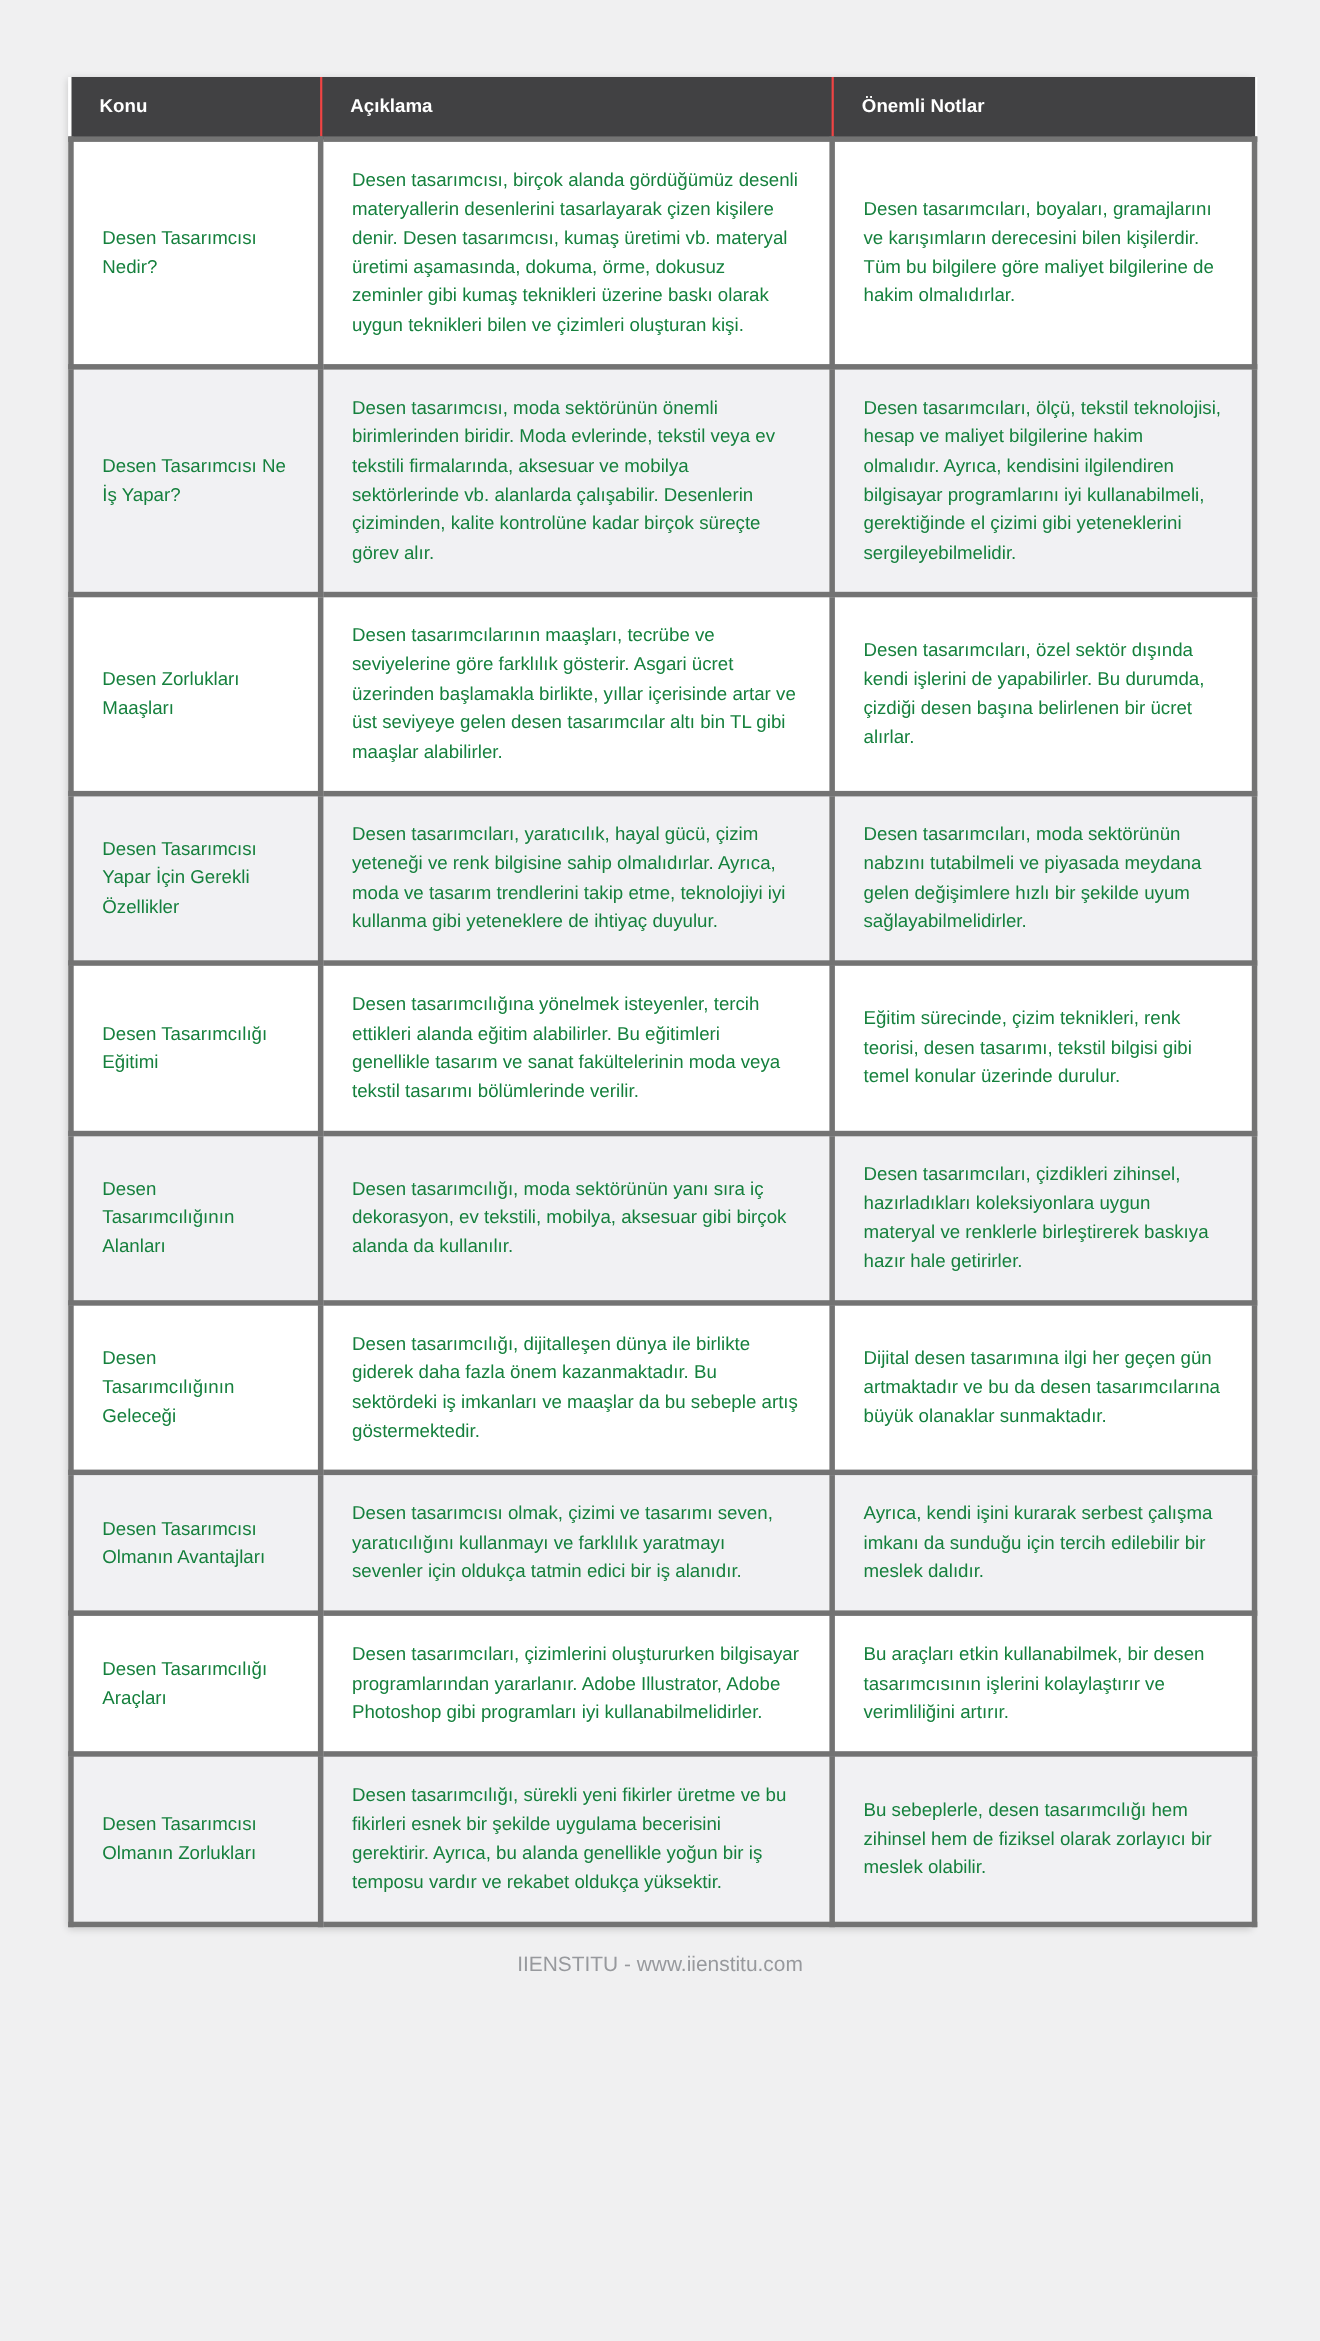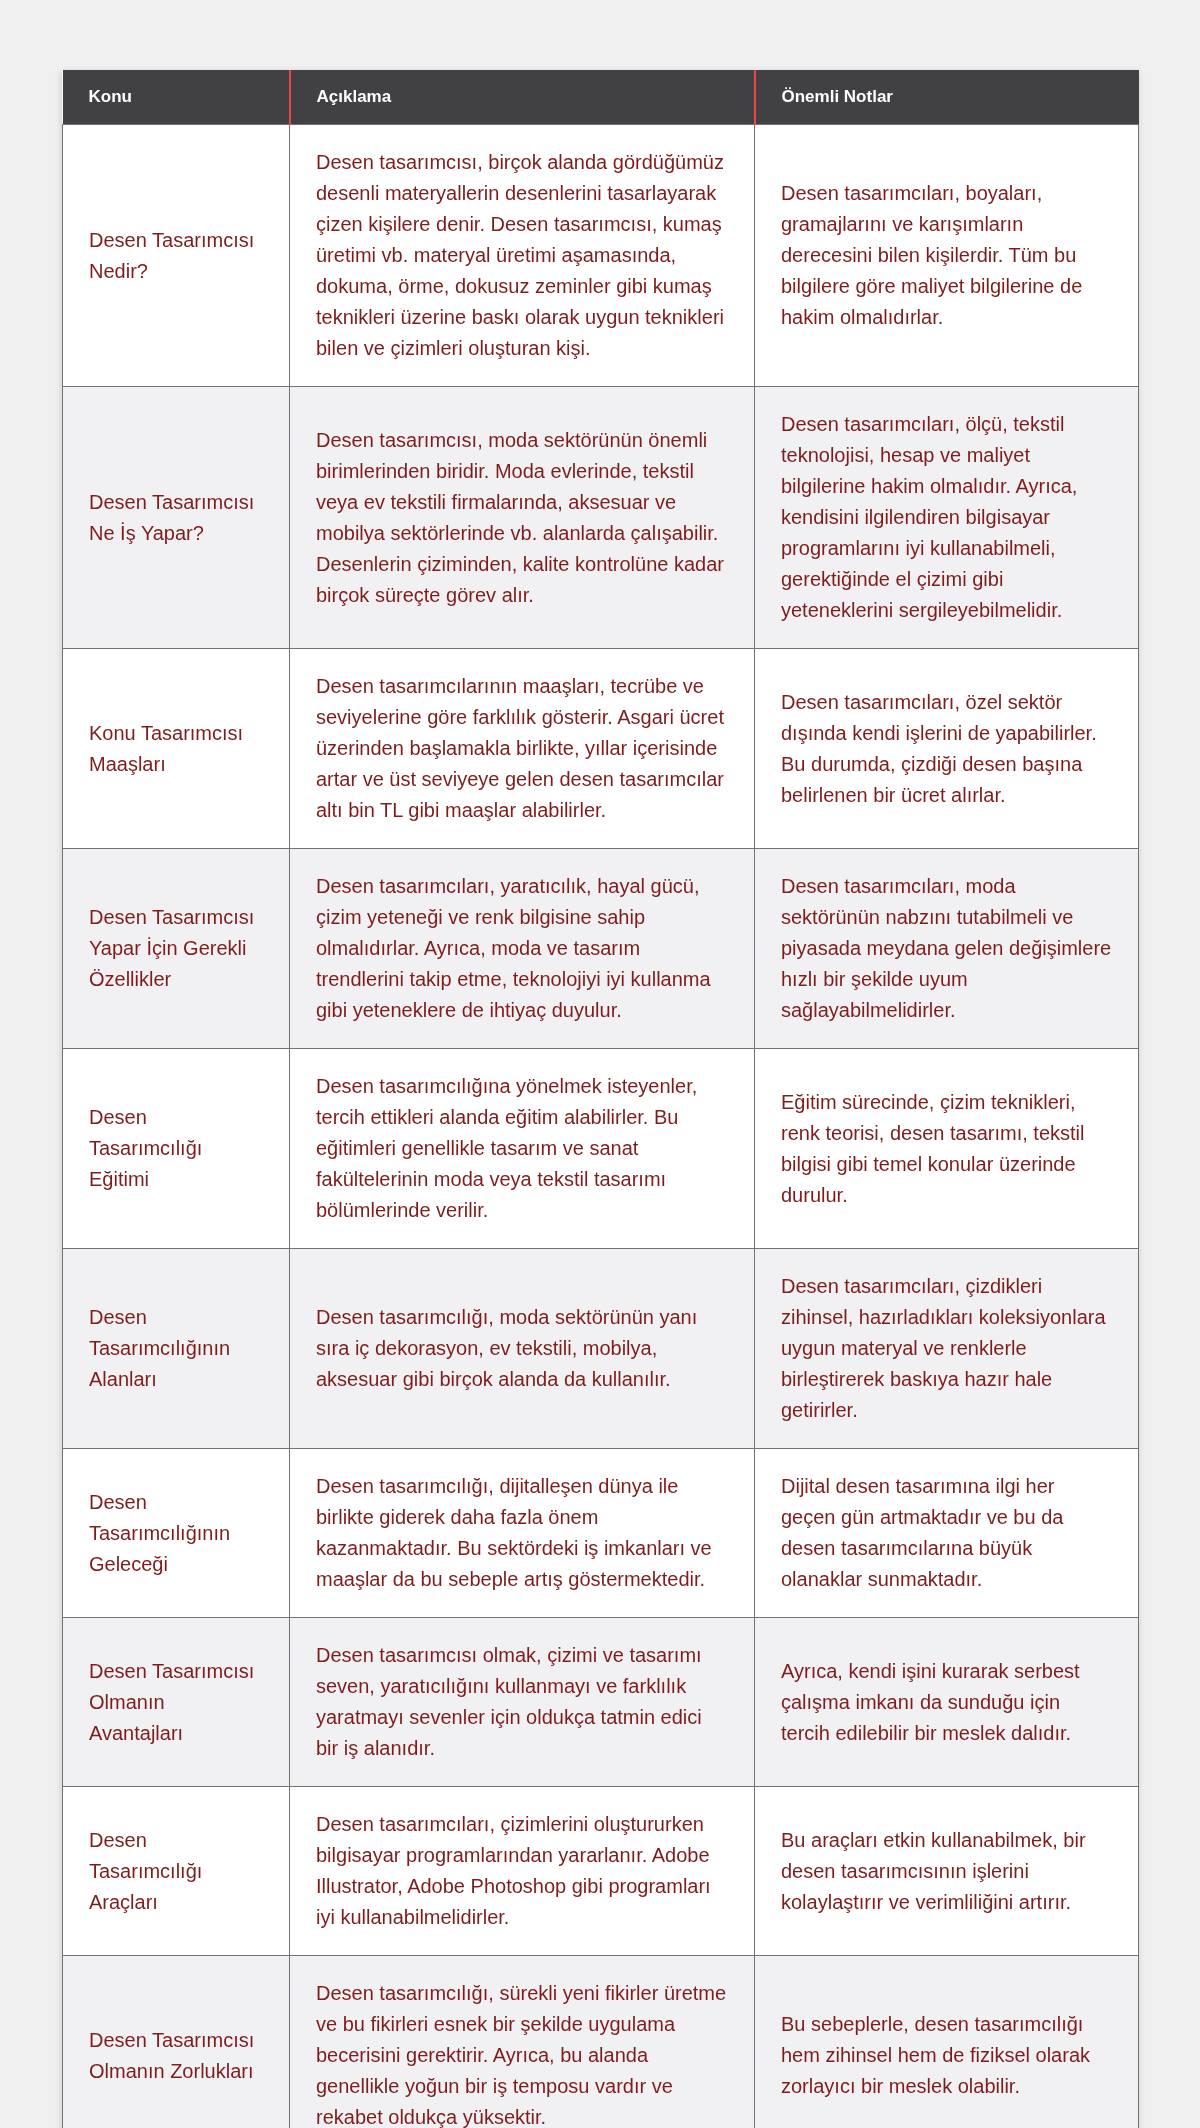--- a/index.html
+++ b/index.html
@@ -44,26 +44,26 @@
     font-size: 17px;
     font-weight: bold;
     text-align: left;
     padding: 17px 26px;
     border-left: 2px solid #ef4444;
   }
   table.info-table thead th:first-child {
     border-left: none;
   }
   table.info-table tbody td {
-    font-size: 20px;
-    color: #7f1d1d;
+    font-size: 17px;
+    color: #15803d;
     line-height: 1.55;
     vertical-align: middle;
     padding: 22px 26px;
-    border: 1px solid #737373;
+    border: 5px solid #737373;
     word-wrap: break-word;
   }
   table.info-table tbody tr:nth-child(odd) td {
     background: #ffffff;
   }
   table.info-table tbody tr:nth-child(even) td {
     background: #f1f1f3;
   }
   .footer {
     text-align: center;
@@ -98,21 +98,21 @@
     <td>Desen tasarımcıları, boyaları, gramajlarını ve karışımların derecesini bilen kişilerdir. Tüm bu bilgilere göre maliyet bilgilerine de hakim olmalıdırlar.</td>
   </tr>
 
   <tr>
     <td>Desen Tasarımcısı Ne İş Yapar?</td>
     <td>Desen tasarımcısı, moda sektörünün önemli birimlerinden biridir. Moda evlerinde, tekstil veya ev tekstili firmalarında, aksesuar ve mobilya sektörlerinde vb. alanlarda çalışabilir. Desenlerin çiziminden, kalite kontrolüne kadar birçok süreçte görev alır.</td>
     <td>Desen tasarımcıları, ölçü, tekstil teknolojisi, hesap ve maliyet bilgilerine hakim olmalıdır. Ayrıca, kendisini ilgilendiren bilgisayar programlarını iyi kullanabilmeli, gerektiğinde el çizimi gibi yeteneklerini sergileyebilmelidir.</td>
   </tr>
 
   <tr>
-    <td>Konu Tasarımcısı Maaşları</td>
+    <td>Desen Zorlukları Maaşları</td>
     <td>Desen tasarımcılarının maaşları, tecrübe ve seviyelerine göre farklılık gösterir. Asgari ücret üzerinden başlamakla birlikte, yıllar içerisinde artar ve üst seviyeye gelen desen tasarımcılar altı bin TL gibi maaşlar alabilirler.</td>
     <td>Desen tasarımcıları, özel sektör dışında kendi işlerini de yapabilirler. Bu durumda, çizdiği desen başına belirlenen bir ücret alırlar.</td>
   </tr>
 
   <tr>
     <td>Desen Tasarımcısı Yapar İçin Gerekli Özellikler</td>
     <td>Desen tasarımcıları, yaratıcılık, hayal gücü, çizim yeteneği ve renk bilgisine sahip olmalıdırlar. Ayrıca, moda ve tasarım trendlerini takip etme, teknolojiyi iyi kullanma gibi yeteneklere de ihtiyaç duyulur.</td>
     <td>Desen tasarımcıları, moda sektörünün nabzını tutabilmeli ve piyasada meydana gelen değişimlere hızlı bir şekilde uyum sağlayabilmelidirler.</td>
   </tr>
 

